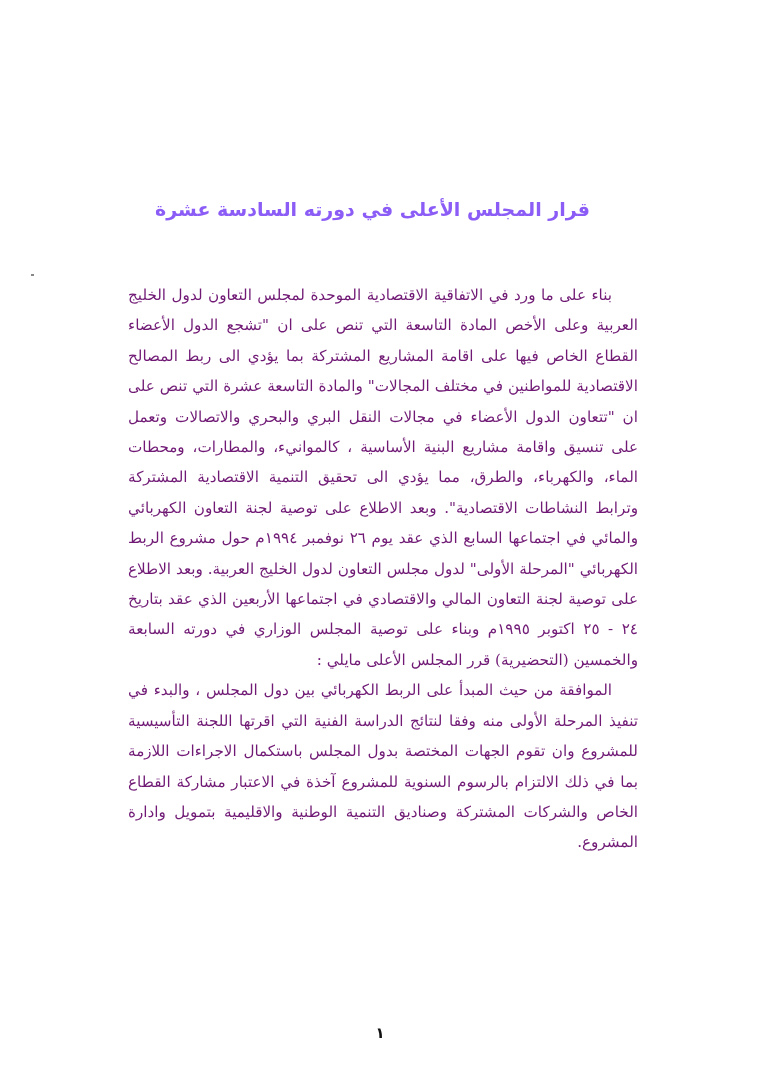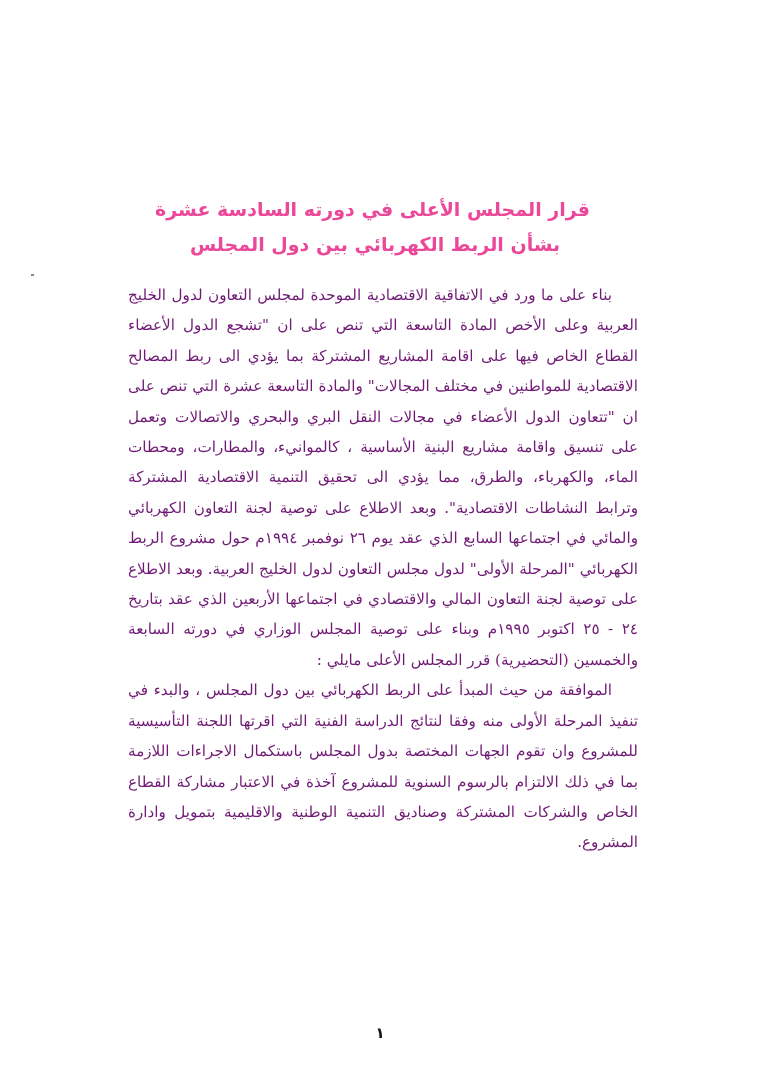--- a/index.html
+++ b/index.html
@@ -20,26 +20,26 @@
       width: 758px;
       height: 1078px;
       background: #ffffff;
     }
     .title-block {
       position: absolute;
       left: 190px;
       top: 192px;
       width: 400px;
       direction: rtl;
-      text-align: left;
+      text-align: center;
       font-family: "DejaVu Sans", sans-serif;
       font-weight: bold;
       font-size: 19px;
       line-height: 35px;
-      color: #ec4899;
+      color: #8b5cf6;
     }
     .title-line {
       display: block;
       white-space: nowrap;
     }
     .body-text {
       position: absolute;
       left: 128px;
       top: 280px;
       width: 510px;
@@ -78,21 +78,20 @@
   </style>
 </head>
 <body>
 
 <div class="page">
 
   <div class="margin-mark"></div>
 
   <div class="title-block">
     <span class="title-line">قرار المجلس الأعلى في دورته السادسة عشرة</span>
-    <span class="title-line">بشأن الربط الكهربائي بين دول المجلس</span>
   </div>
 
   <div class="body-text">
     <p class="para">بناء على ما ورد في الاتفاقية الاقتصادية الموحدة لمجلس التعاون لدول الخليج العربية وعلى الأخص المادة التاسعة التي تنص على ان "تشجع الدول الأعضاء القطاع الخاص فيها على اقامة المشاريع المشتركة بما يؤدي الى ربط المصالح الاقتصادية للمواطنين في مختلف المجالات" والمادة التاسعة عشرة التي تنص على ان "تتعاون الدول الأعضاء في مجالات النقل البري والبحري والاتصالات وتعمل على تنسيق واقامة مشاريع البنية الأساسية ، كالموانيء، والمطارات، ومحطات الماء، والكهرباء، والطرق، مما يؤدي الى تحقيق التنمية الاقتصادية المشتركة وترابط النشاطات الاقتصادية". وبعد الاطلاع على توصية لجنة التعاون الكهربائي والمائي في اجتماعها السابع الذي عقد يوم ٢٦ نوفمبر ١٩٩٤م حول مشروع الربط الكهربائي "المرحلة الأولى" لدول مجلس التعاون لدول الخليج العربية. وبعد الاطلاع على توصية لجنة التعاون المالي والاقتصادي في اجتماعها الأربعين الذي عقد بتاريخ ٢٤ - ٢٥ اكتوبر ١٩٩٥م وبناء على توصية المجلس الوزاري في دورته السابعة والخمسين (التحضيرية) قرر المجلس الأعلى مايلي :</p>
     <p class="para">الموافقة من حيث المبدأ على الربط الكهربائي بين دول المجلس ، والبدء في تنفيذ المرحلة الأولى منه وفقا لنتائج الدراسة الفنية التي اقرتها اللجنة التأسيسية للمشروع وان تقوم الجهات المختصة بدول المجلس باستكمال الاجراءات اللازمة بما في ذلك الالتزام بالرسوم السنوية للمشروع آخذة في الاعتبار مشاركة القطاع الخاص والشركات المشتركة وصناديق التنمية الوطنية والاقليمية بتمويل وادارة المشروع.</p>
   </div>
 
   <div class="page-number">١</div>
 
 </div>

